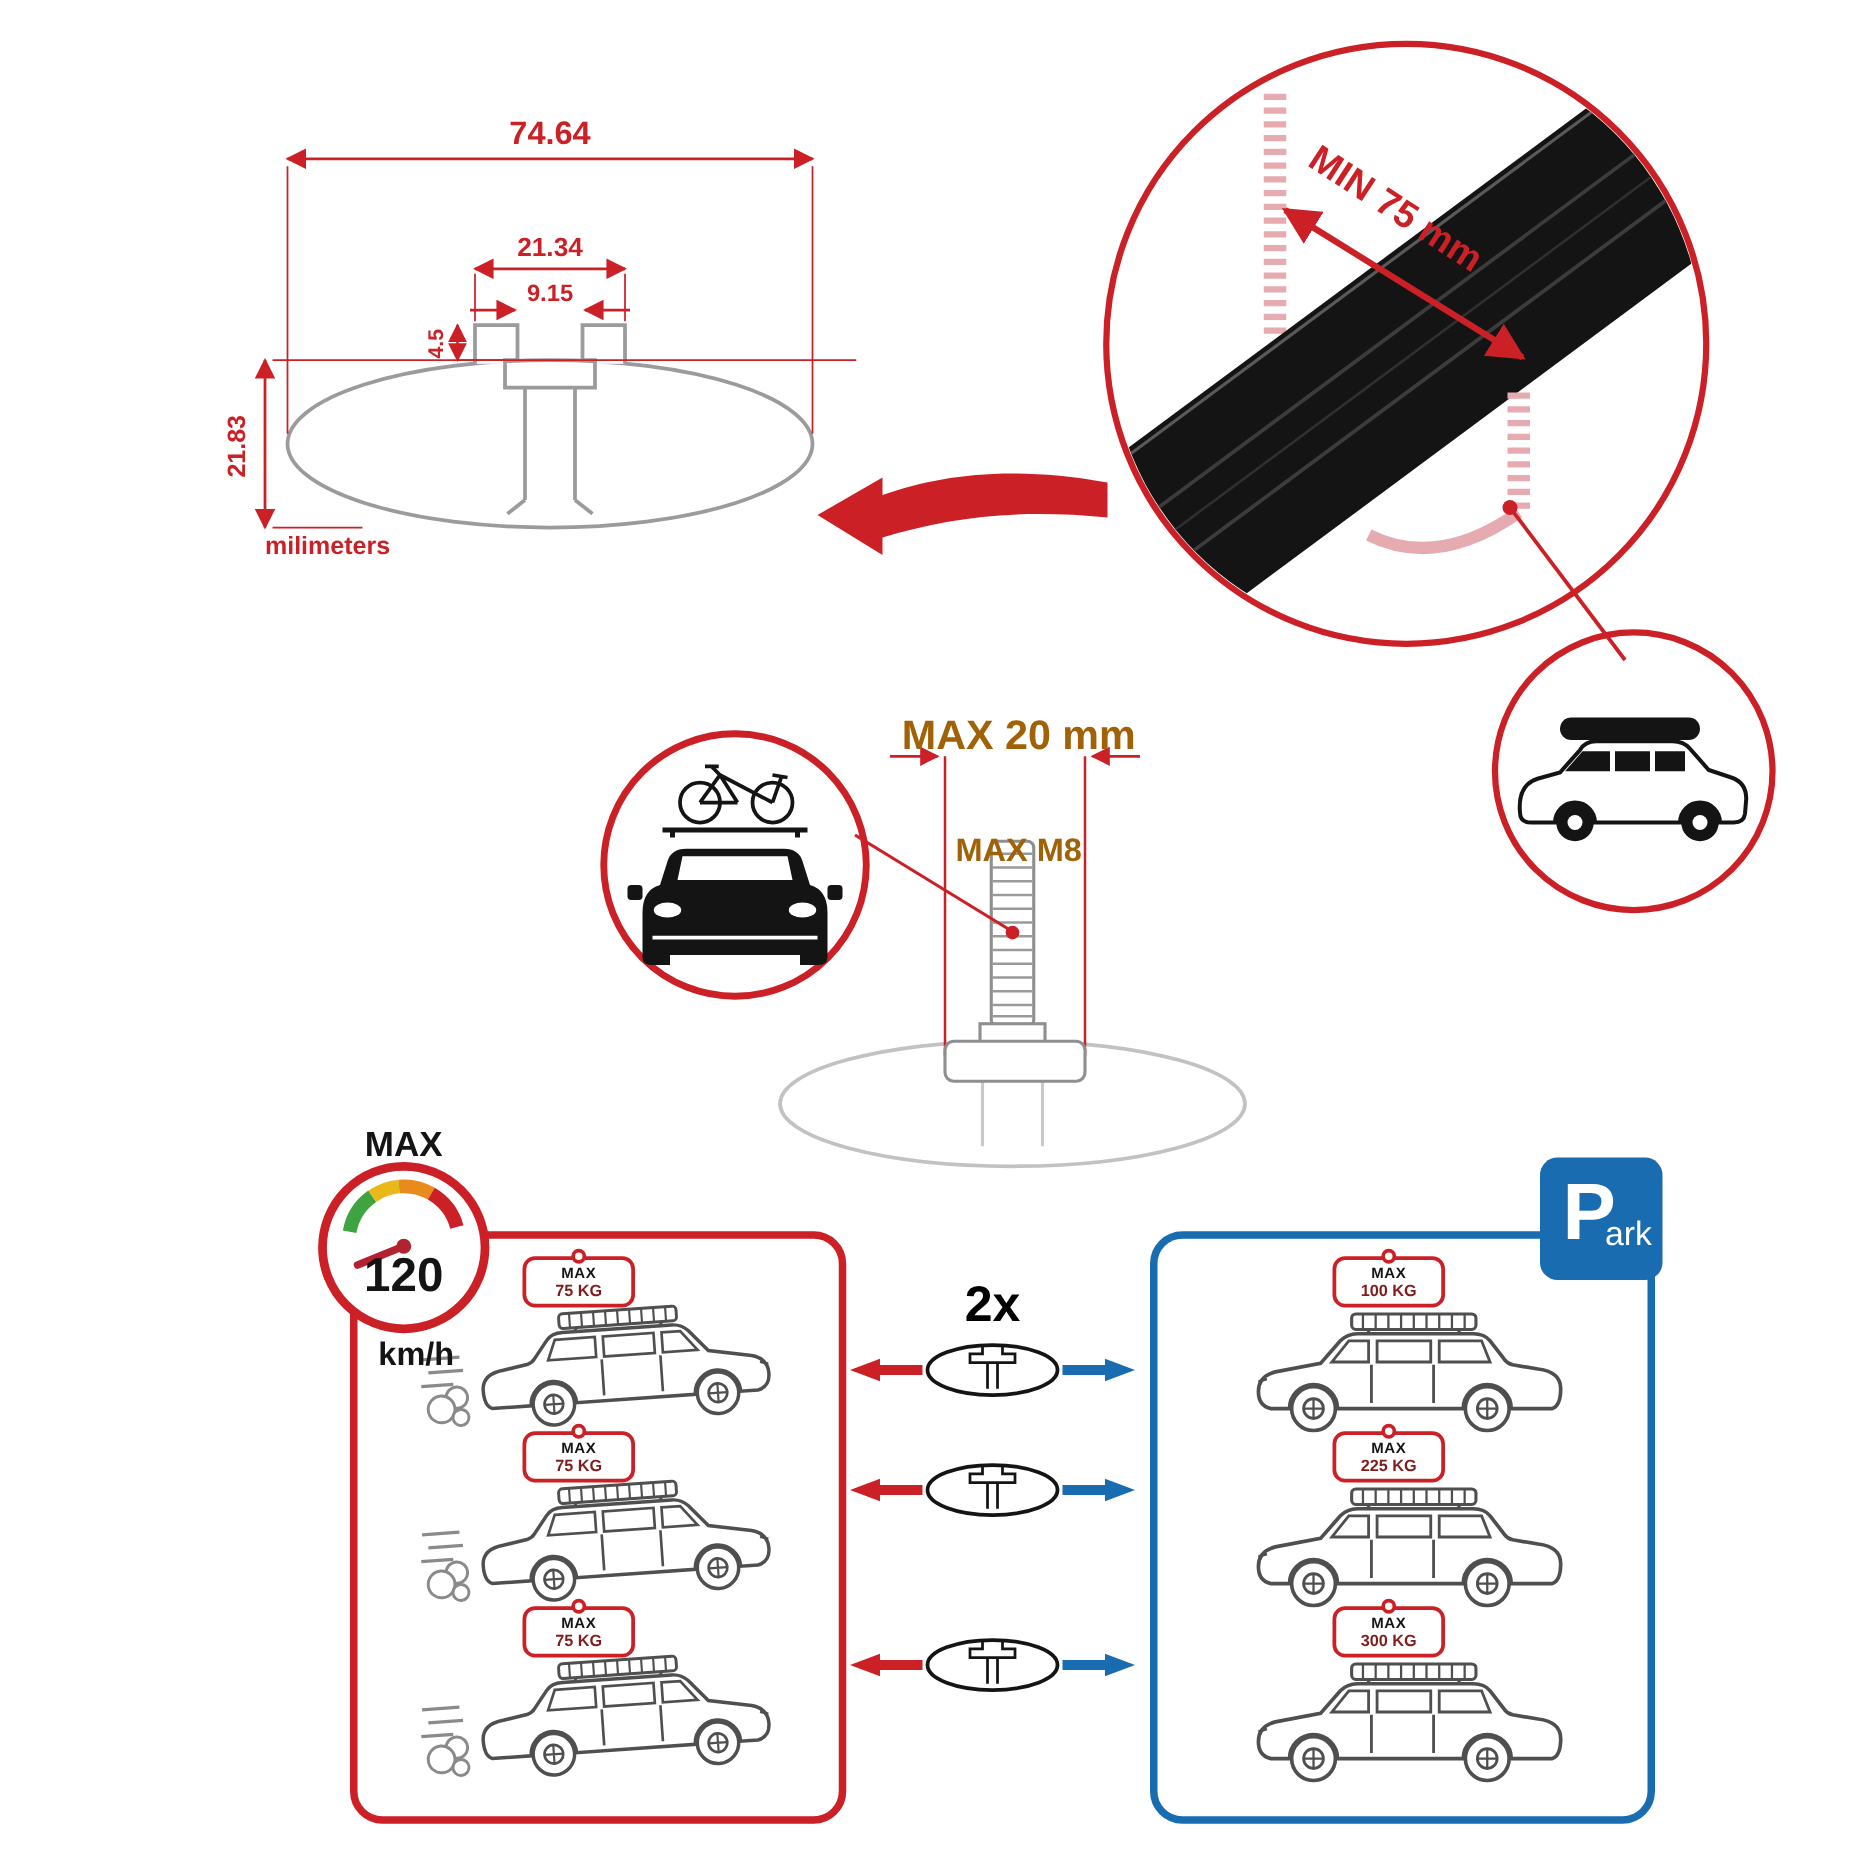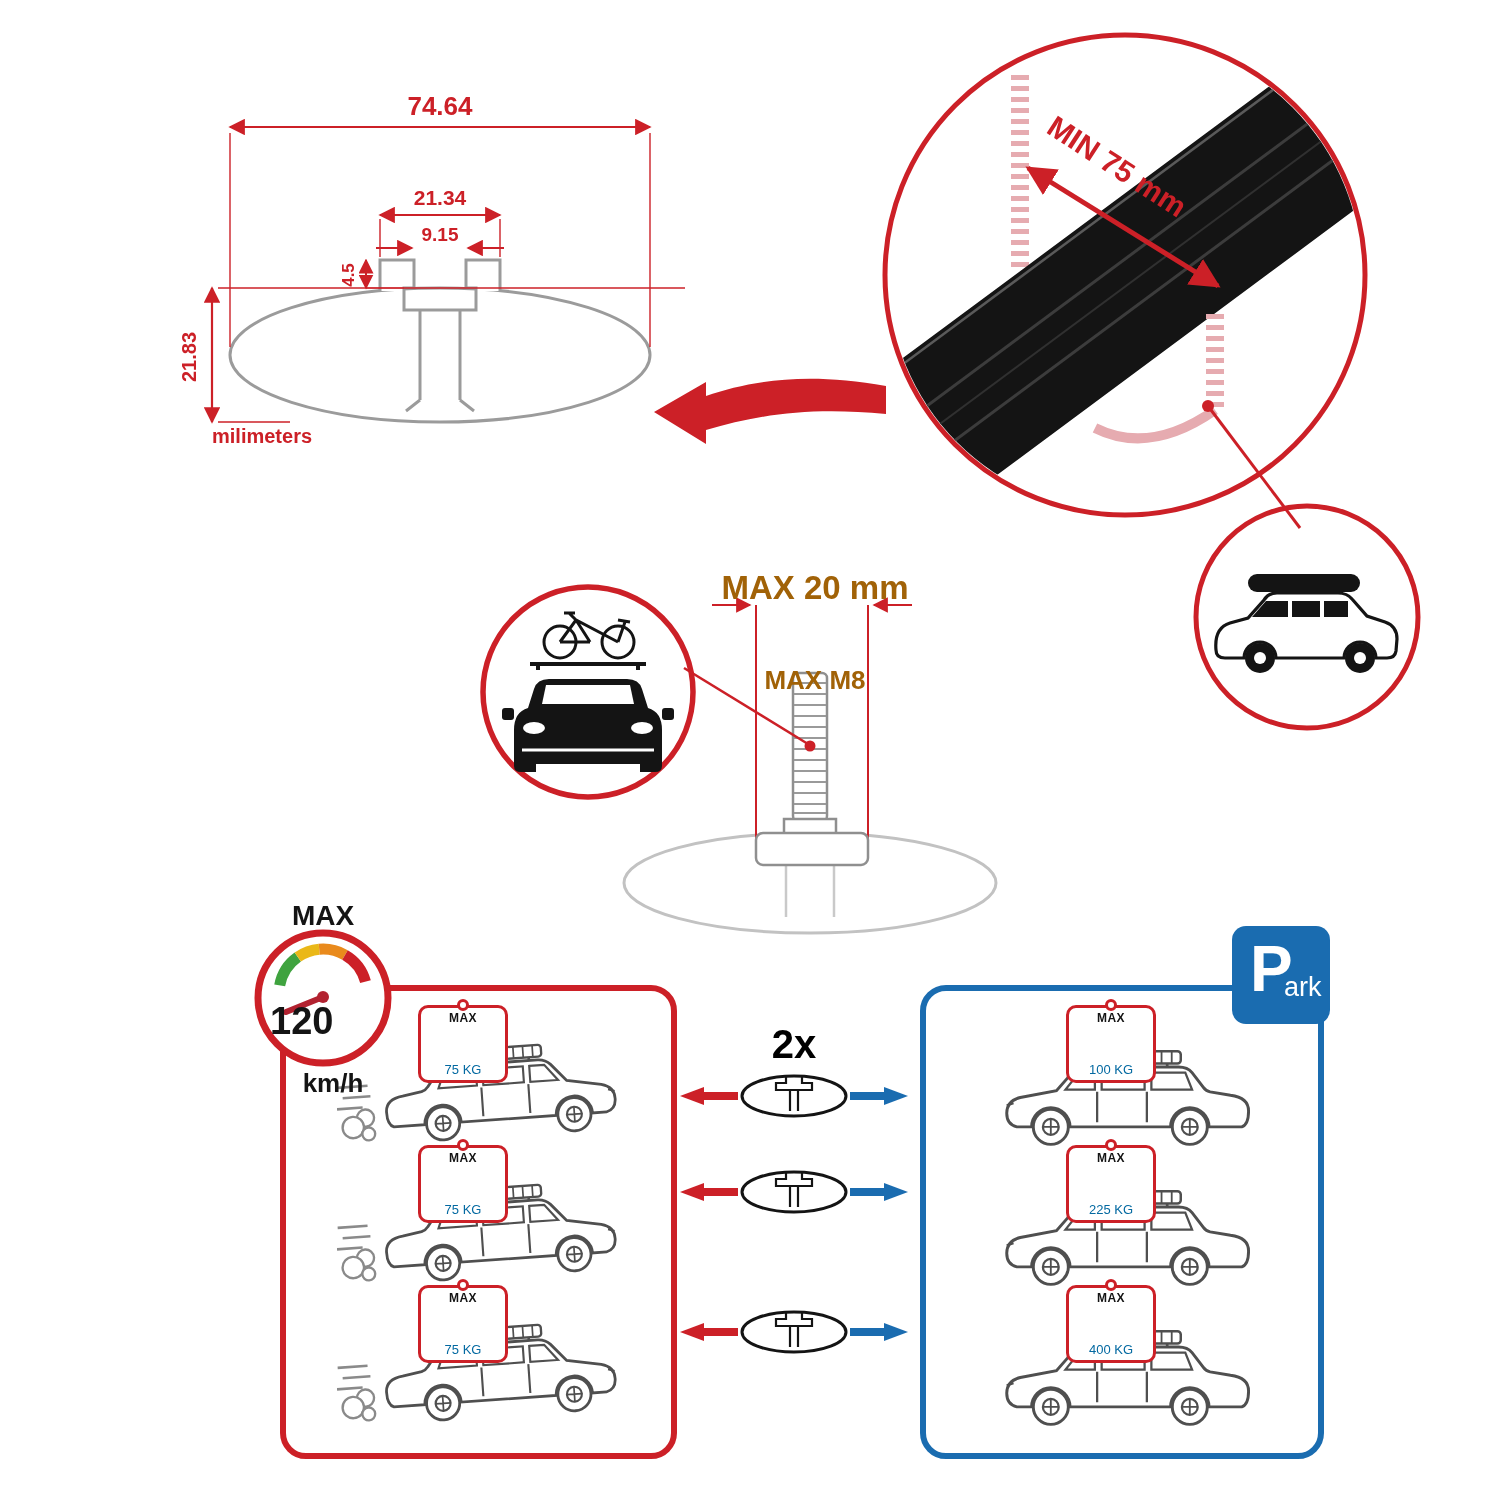--- a/index.html
+++ b/index.html
@@ -11,21 +11,21 @@
   .blk-txt{color:#141414;font-weight:bold;}
   .panel{position:absolute;border-radius:26px;z-index:10;}
   .panel-red{border:6px solid #cc2027;}
   .panel-blue{border:6px solid #1a6cb0;}
   .row{position:absolute;left:0;width:100%;height:142px;}
   .load-badge{position:absolute;width:84px;border:3px solid #cc2027;border-radius:10px;
               background:#fff;text-align:center;padding:4px 0 3px;z-index:5;}
   .load-badge .hook{position:absolute;top:-9px;left:50%;margin-left:-6px;width:12px;height:12px;
               border:3px solid #cc2027;border-radius:50%;background:#fff;box-sizing:border-box;display:block;}
   .load-badge .b1{font-size:12px;font-weight:bold;color:#141414;letter-spacing:.5px;line-height:13px;}
-  .load-badge .b2{font-size:13px;font-weight:normal;color:#0369a1;line-height:15px;white-space:nowrap;margin-top:37px;}
+  .load-badge .b2{font-size:13px;font-weight:bold;color:#7f1d1d;line-height:15px;white-space:nowrap;}
   .mult{position:absolute;left:668px;width:252px;text-align:center;z-index:12;}
   .mult .mlabel{font-size:40px;font-weight:bold;color:#000000;height:44px;line-height:44px;}
   .p-sign{position:absolute;left:1232px;top:926px;width:98px;height:98px;background:#1a6cb0;
           border-radius:14px;z-index:20;}
   .p-sign .pbig{position:absolute;left:18px;top:6px;font-size:64px;font-weight:bold;color:#fff;}
   .p-sign .psmall{position:absolute;left:52px;top:46px;font-size:27px;font-weight:normal;color:#fff;}
   .car-tilt{transform:rotate(-4deg);}
 </style>
 </head>
 <body>
@@ -182,21 +182,21 @@
 <div class="abs blk-txt" style="left:282px;top:900px;width:82px;text-align:center;font-size:28px;z-index:41">MAX</div>
 <svg class="abs" style="left:250px;top:925px;z-index:40" width="146" height="146" viewBox="0 0 146 146">
   <circle cx="73" cy="73" r="65" fill="#fff" stroke="#cc2027" stroke-width="7"></circle>
   <path d="M29.7,60.4 A44,44 0 0 1 47.8,32" stroke="#3fa33f" stroke-width="11" fill="none"></path>
   <path d="M47.8,32 A44,44 0 0 1 69.2,24.2" stroke="#eab818" stroke-width="11" fill="none"></path>
   <path d="M69.2,24.2 A44,44 0 0 1 95,29.9" stroke="#e98a1c" stroke-width="11" fill="none"></path>
   <path d="M95,29.9 A44,44 0 0 1 115.5,56.6" stroke="#cc2027" stroke-width="11" fill="none"></path>
   <line x1="73" y1="72" x2="36" y2="87" stroke="#b22230" stroke-width="6" stroke-linecap="round"></line>
   <circle cx="73" cy="72" r="6" fill="#b22230"></circle>
 </svg>
-<div class="abs blk-txt" style="left:270px;top:1000px;width:106px;text-align:left;font-size:38px;z-index:41">120</div>
+<div class="abs blk-txt" style="left:270px;top:1000px;width:106px;text-align:center;font-size:38px;z-index:41">120</div>
 <div class="abs blk-txt" style="left:288px;top:1068px;width:90px;text-align:center;font-size:26px;z-index:41">km/h</div>
 
 <div class="panel panel-red" style="left:280px;top:985px;width:385px;height:462px">
 
   <div class="row" style="top:16px">
     <div class="abs car-tilt" style="left:50px;top:32px;width:300px;height:107px">
       <svg width="300" height="107" viewBox="0 0 280 100">
           <use href="#dust"></use>
           <use href="#suv" x="38"></use>
         </svg>
@@ -267,21 +267,21 @@
 
   <div class="row" style="top:296px">
     <div class="abs" style="left:60px;top:34px;width:272px;height:113px">
       <svg width="272" height="113" viewBox="0 0 240 100">
           <use href="#suv" transform="translate(240,0) scale(-1,1)"></use>
         </svg>
     </div>
     <div class="load-badge" style="left:140px;top:-2px">
       <span class="hook"></span>
       <div class="b1">MAX</div>
-      <div class="b2">400 KG</div>
+      <div class="b2">300 KG</div>
     </div>
   </div>
 </div>
 
 <div class="p-sign">
   <span class="pbig">P</span>
   <span class="psmall">ark</span>
 </div>
 
 <div class="mult" style="top:1022px">

